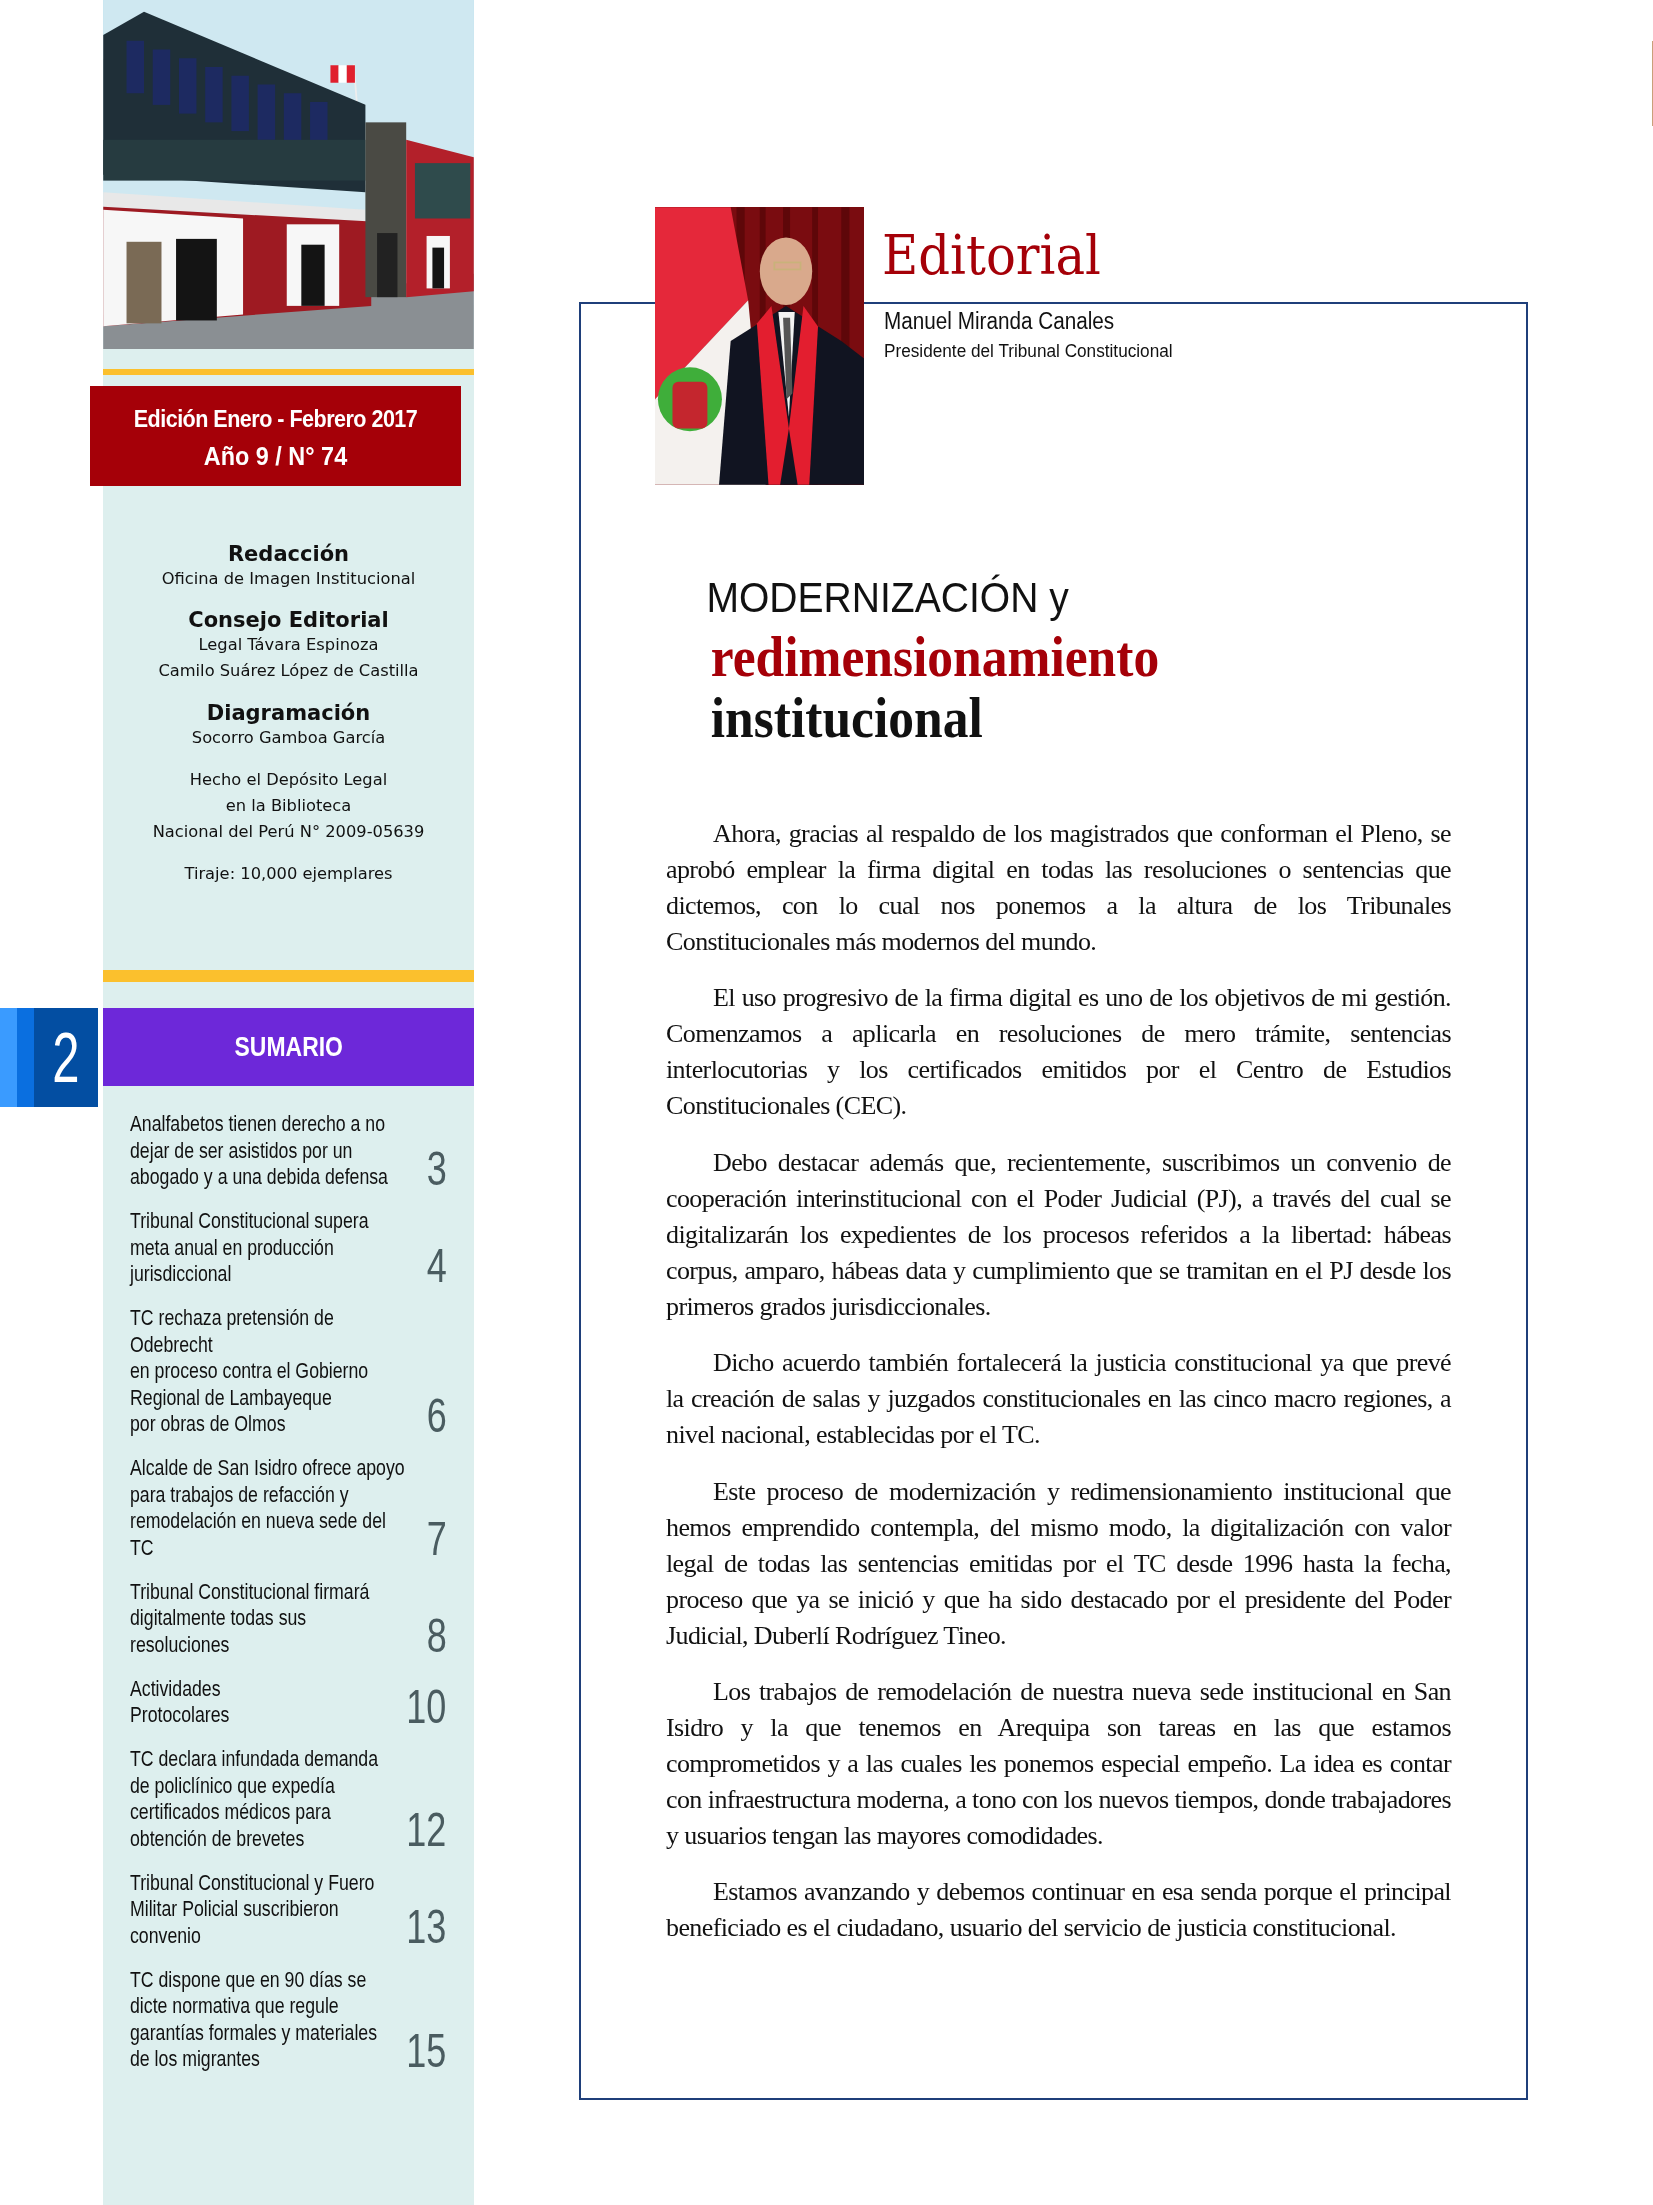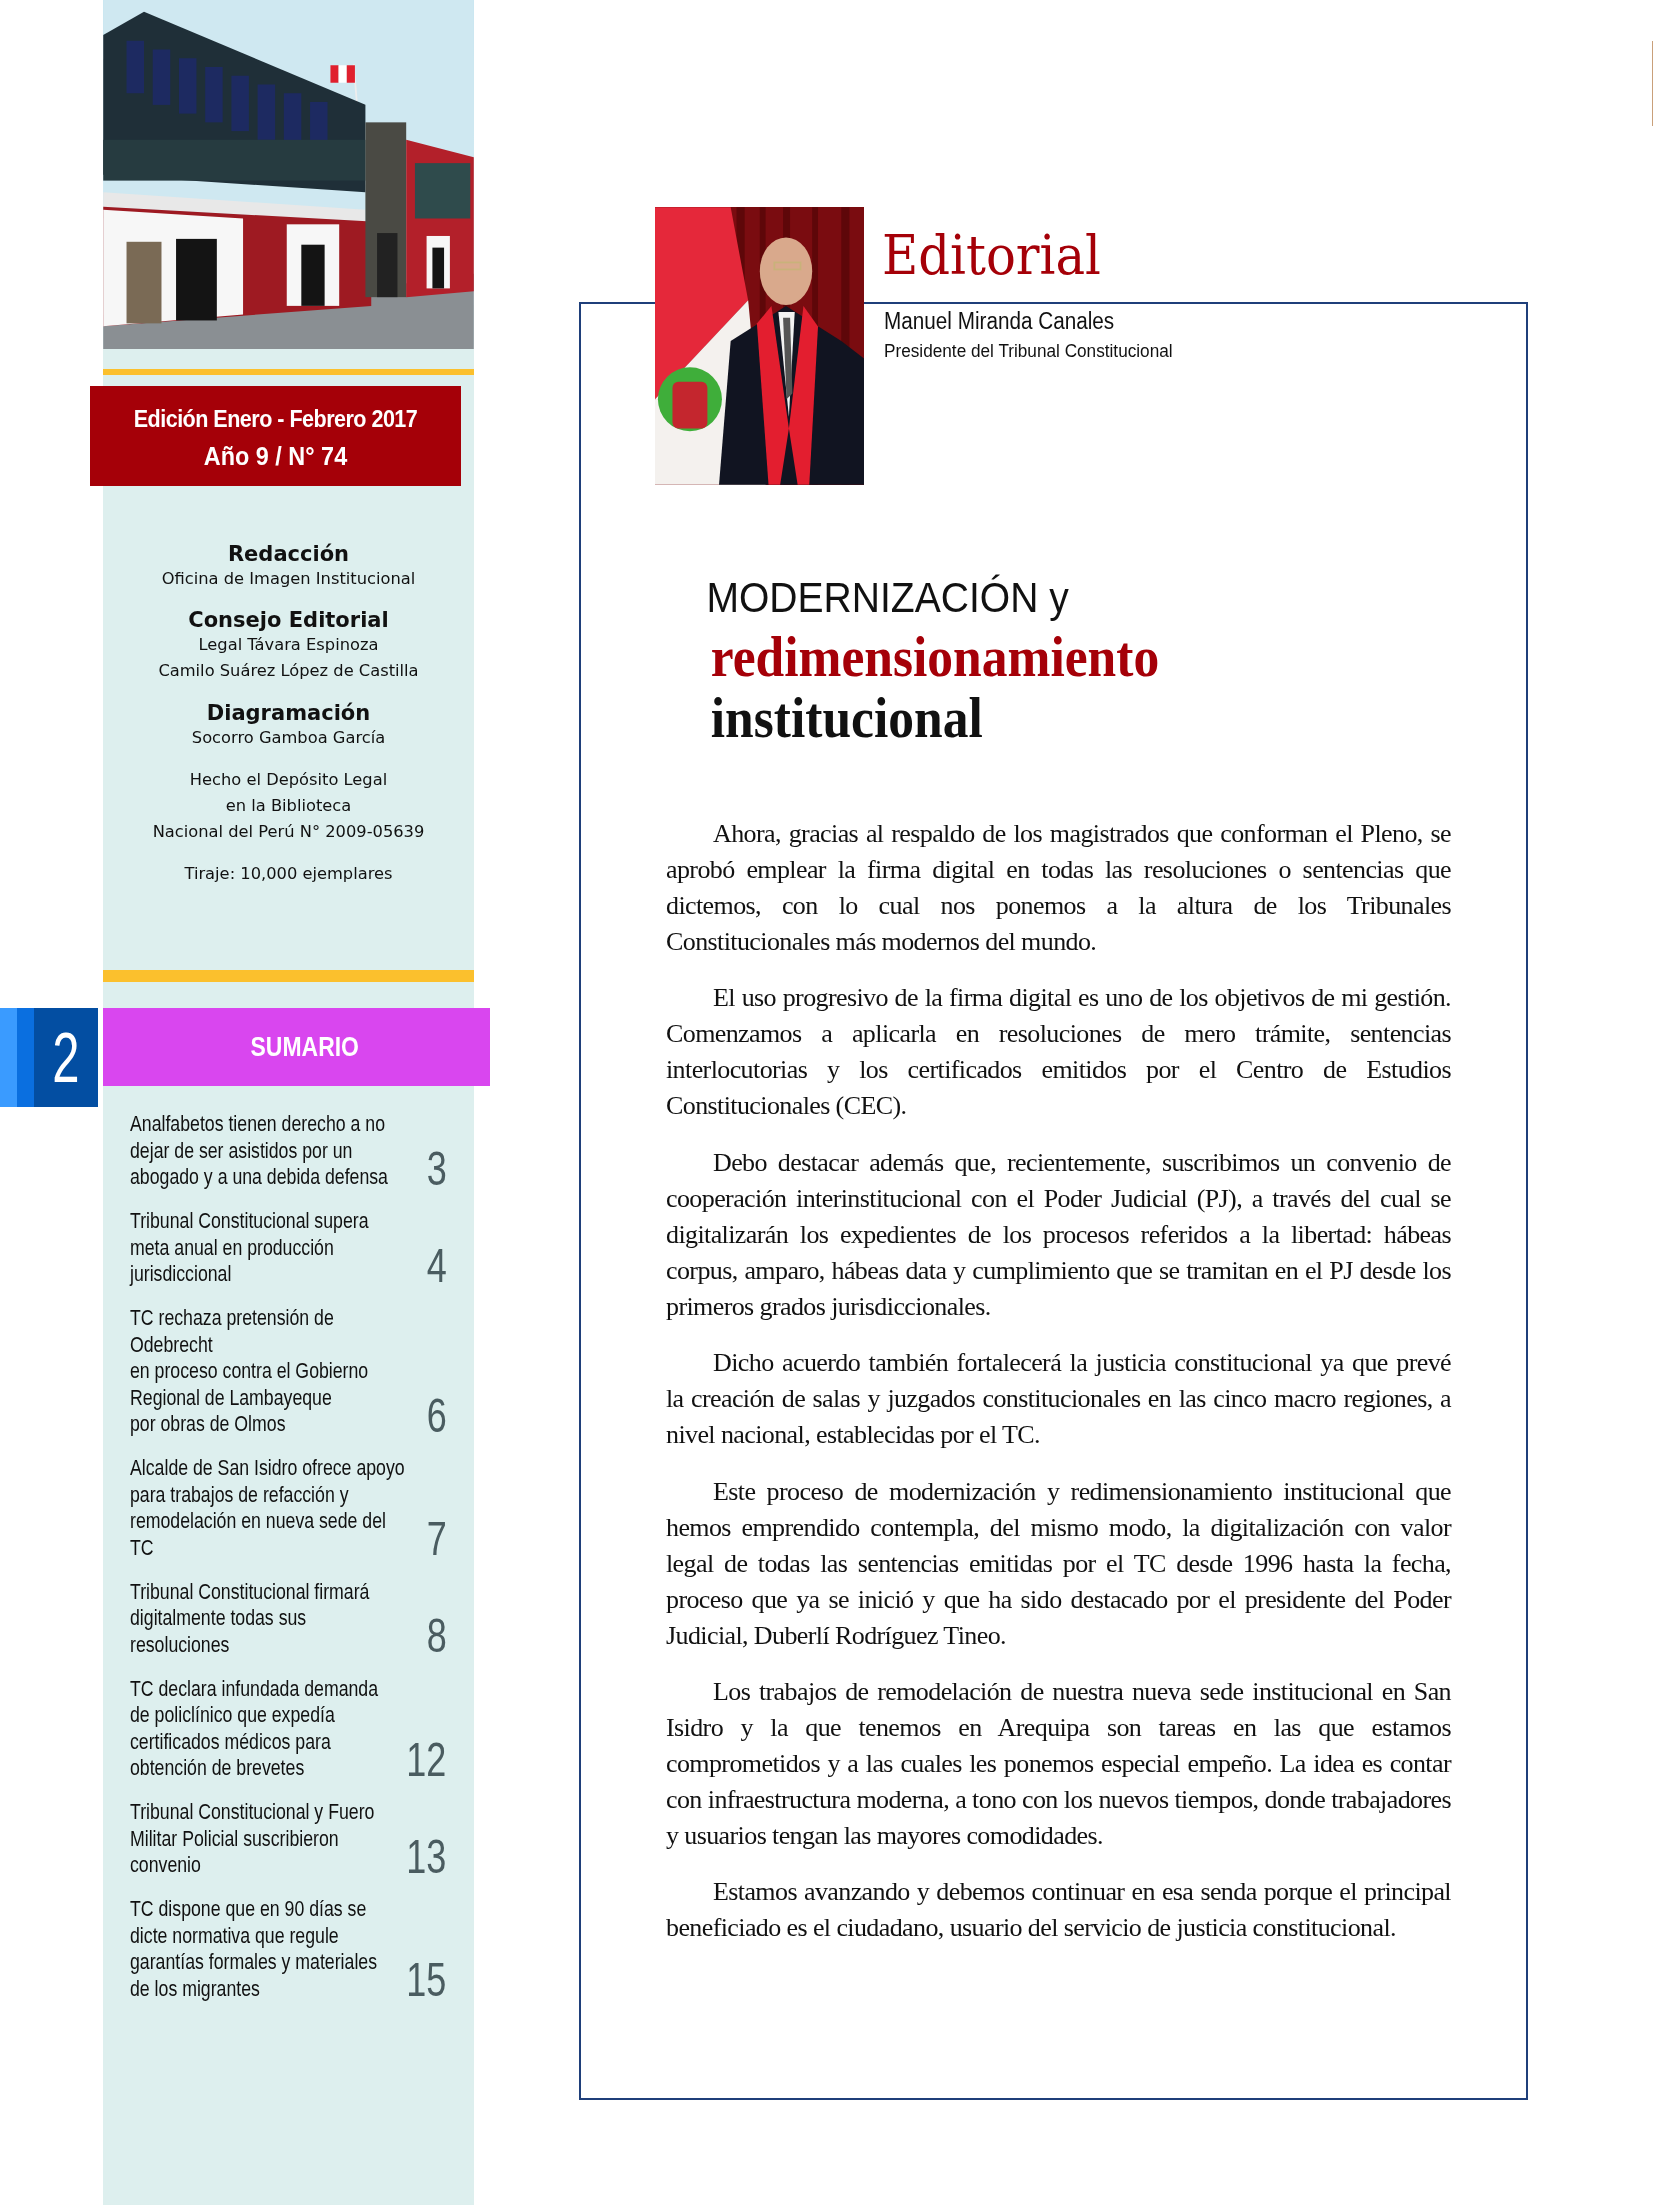--- a/index.html
+++ b/index.html
@@ -19,21 +19,21 @@
   .credit-line { font-size:16.3px; line-height:30px; }
   .credit-gap { height:16.3px; }
   .credit-line.tight { line-height:26px; }
 
   
   #page-num { left:0; top:1008px; width:98px; height:99px; background:#034ea2; }
   #page-num .s1 { position:absolute; left:0; top:0; width:17px; height:100%; background:#3a9bff; }
   #page-num .s2 { position:absolute; left:17px; top:0; width:17px; height:100%; background:#0a6fe0; }
   #page-num .num { position:absolute; left:34px; width:64px; top:5.8px; text-align:center; color:#fff; font-size:70px; line-height:88px; font-family:"Liberation Sans Narrow","Liberation Sans", sans-serif; transform:scaleX(0.7); }
 
-  #sumario-head { left:103px; top:1008px; width:371px; height:78px; background:#d946ef; color:#fff; text-align:center; line-height:78px; font-size:27px; font-weight:bold;padding-left:16px; }
+  #sumario-head { left:103px; top:1008px; width:371px; height:78px; background:#6d28d9; color:#fff; text-align:center; line-height:78px; font-size:27px; font-weight:bold; }
   #sumario-head span { display:inline-block; transform:scaleX(0.85); }
 
   #sumario-list { left:130px; top:1111px; width:327px; }
   .sum-item { position:relative; margin-bottom:17.5px; }
   .sum-text { font-size:21.6px; line-height:26.5px; color:#111; width:274px; white-space:pre-line; transform-origin:left top; transform:scaleX(0.82); width:335px; }
   .sum-page { position:absolute; right:10.5px; bottom:-2.3px; font-size:48px; line-height:48px; color:#4a5c60; transform:scaleX(0.75); transform-origin:right bottom; }
 
   
   #box { left:579px; top:302px; width:945px; height:1794px; border:2.9px solid #1f3f7a; box-sizing:content-box; }
   #portrait { left:655px; top:207px; width:209px; height:278px; overflow:hidden; background:#7d0a0a; }
@@ -158,20 +158,25 @@
     <div class="sum-item">
       <div class="sum-text">Alcalde de San Isidro ofrece apoyo
 para trabajos de refacción y
 remodelación en nueva sede del TC</div>
       <div class="sum-page">7</div>
     </div>
     <div class="sum-item">
       <div class="sum-text">Tribunal Constitucional firmará
 digitalmente todas sus resoluciones</div>
       <div class="sum-page">8</div>
+    </div>
+    <div class="sum-item">
+      <div class="sum-text">Actividades
+Protocolares</div>
+      <div class="sum-page">10</div>
     </div>
     <div class="sum-item">
       <div class="sum-text">TC declara infundada demanda
 de policlínico que expedía
 certificados médicos para
 obtención de brevetes</div>
       <div class="sum-page">12</div>
     </div>
     <div class="sum-item">
       <div class="sum-text">Tribunal Constitucional y Fuero

